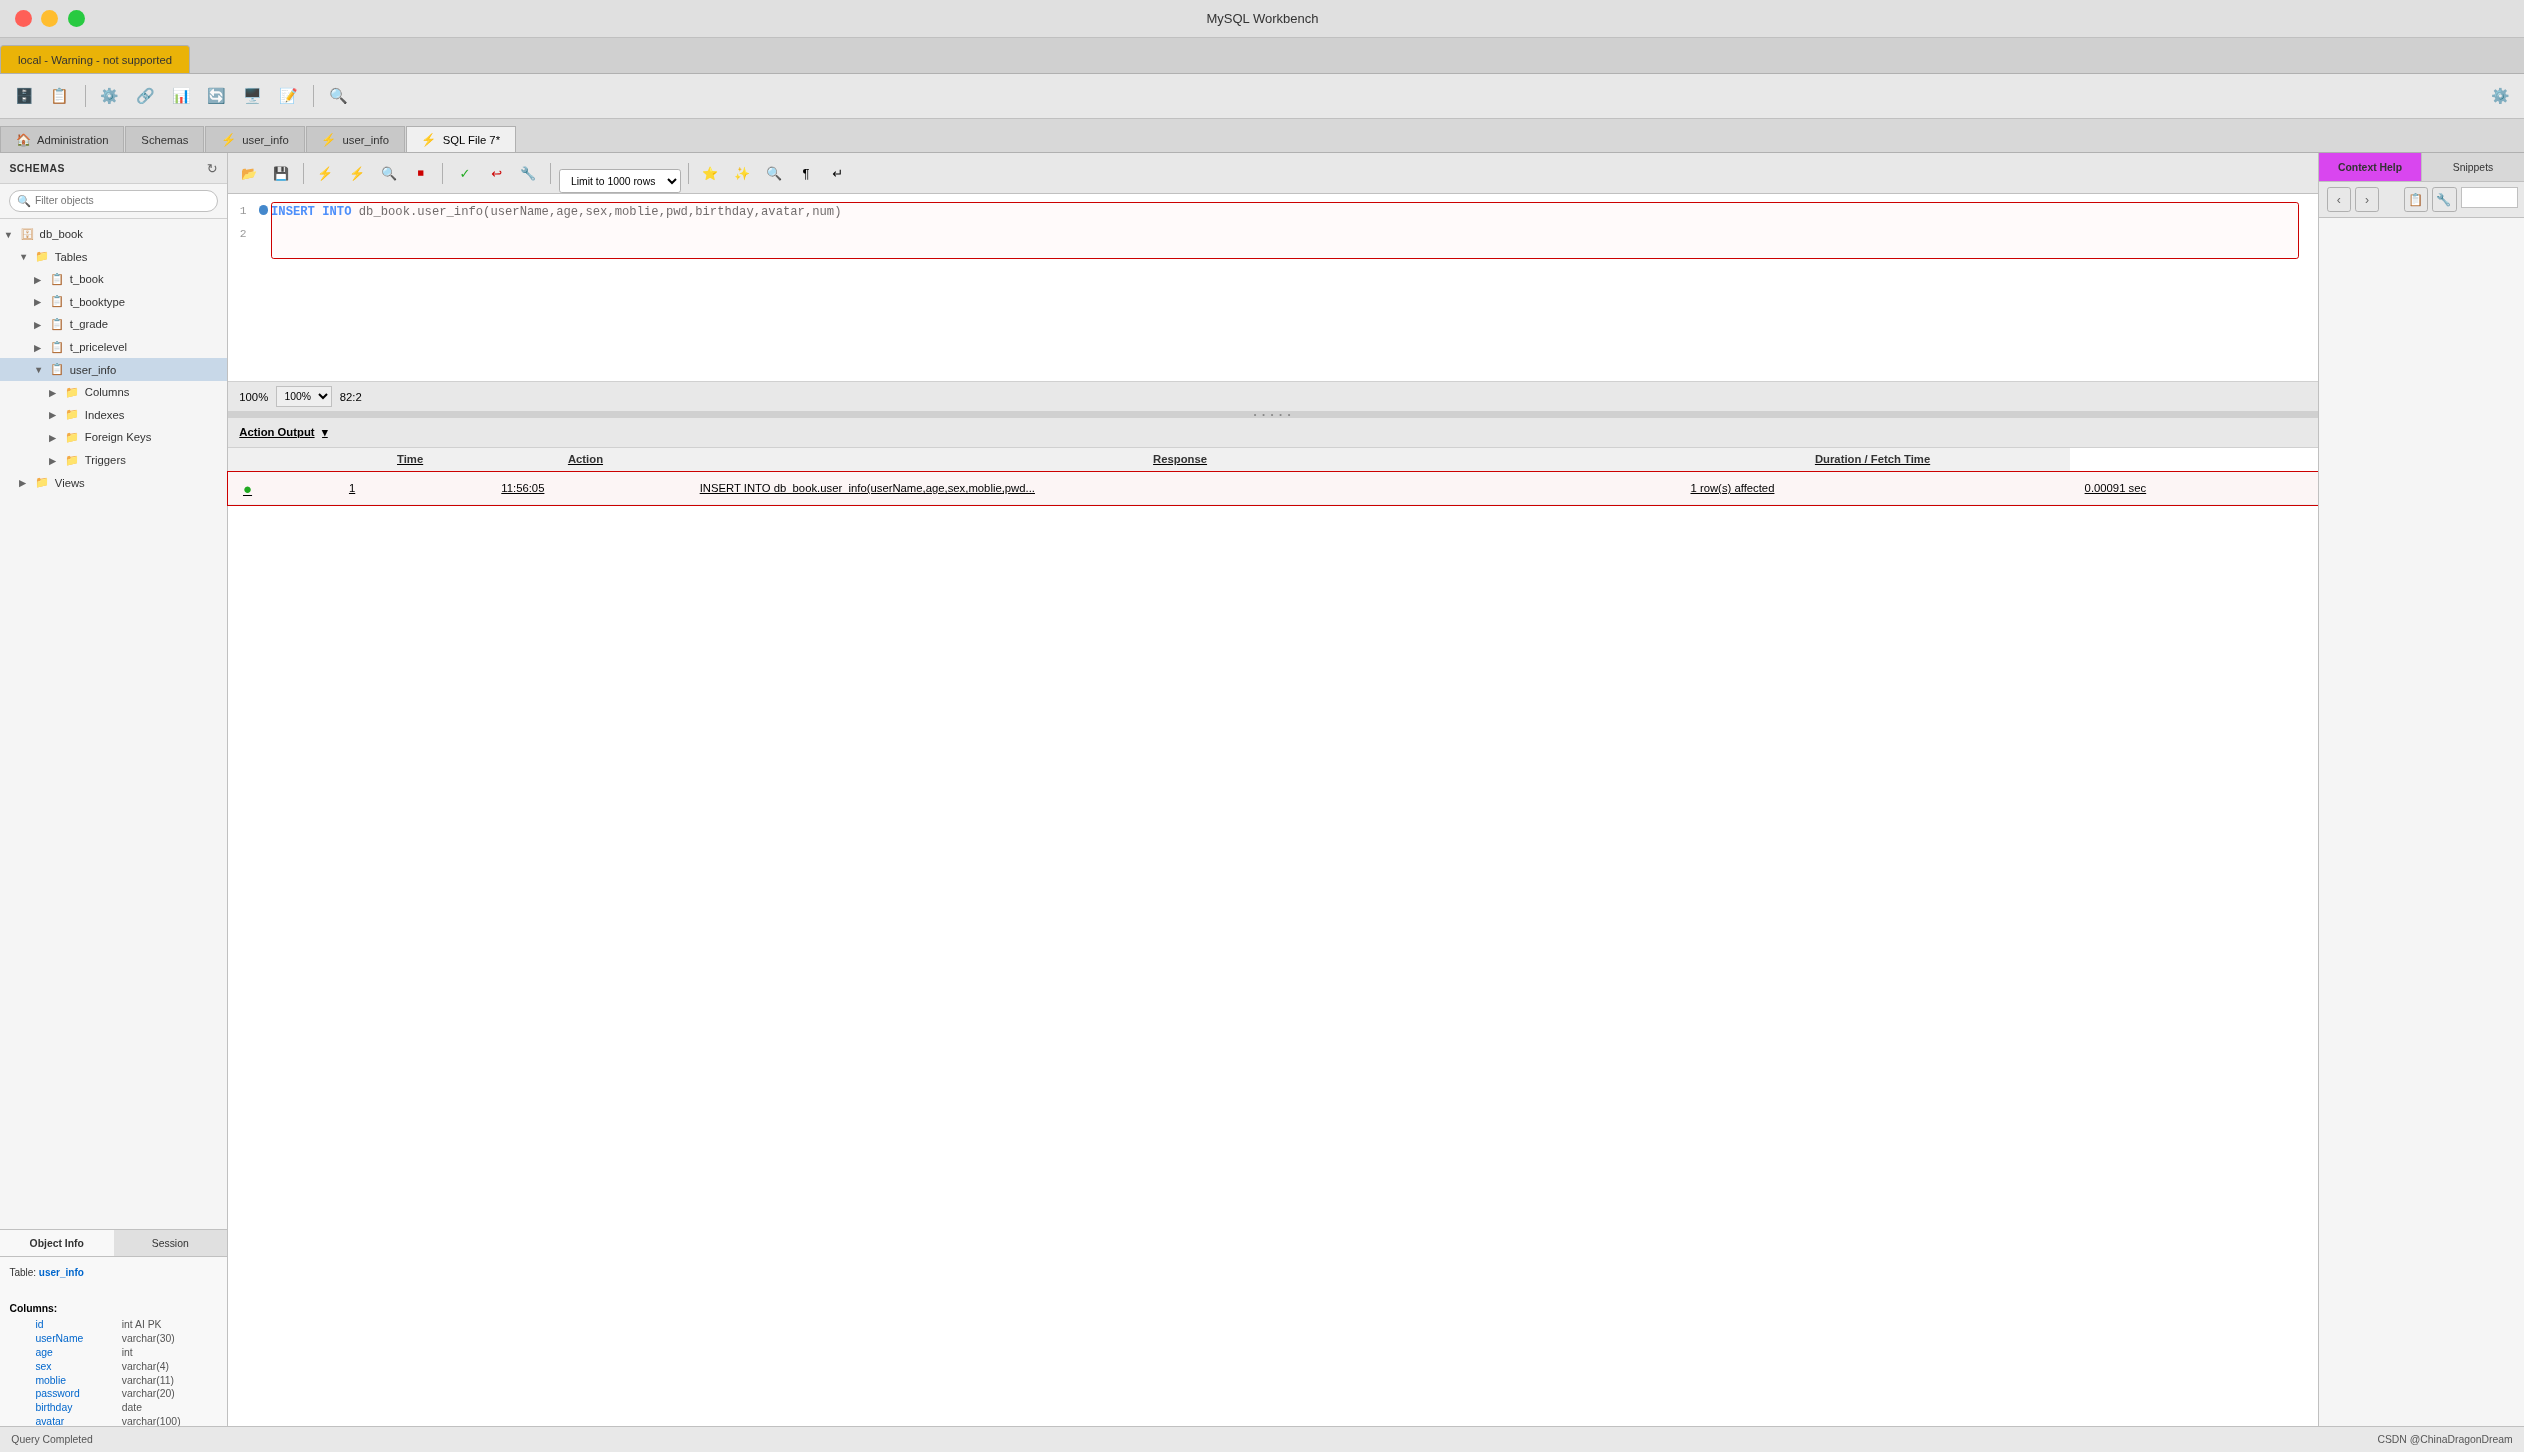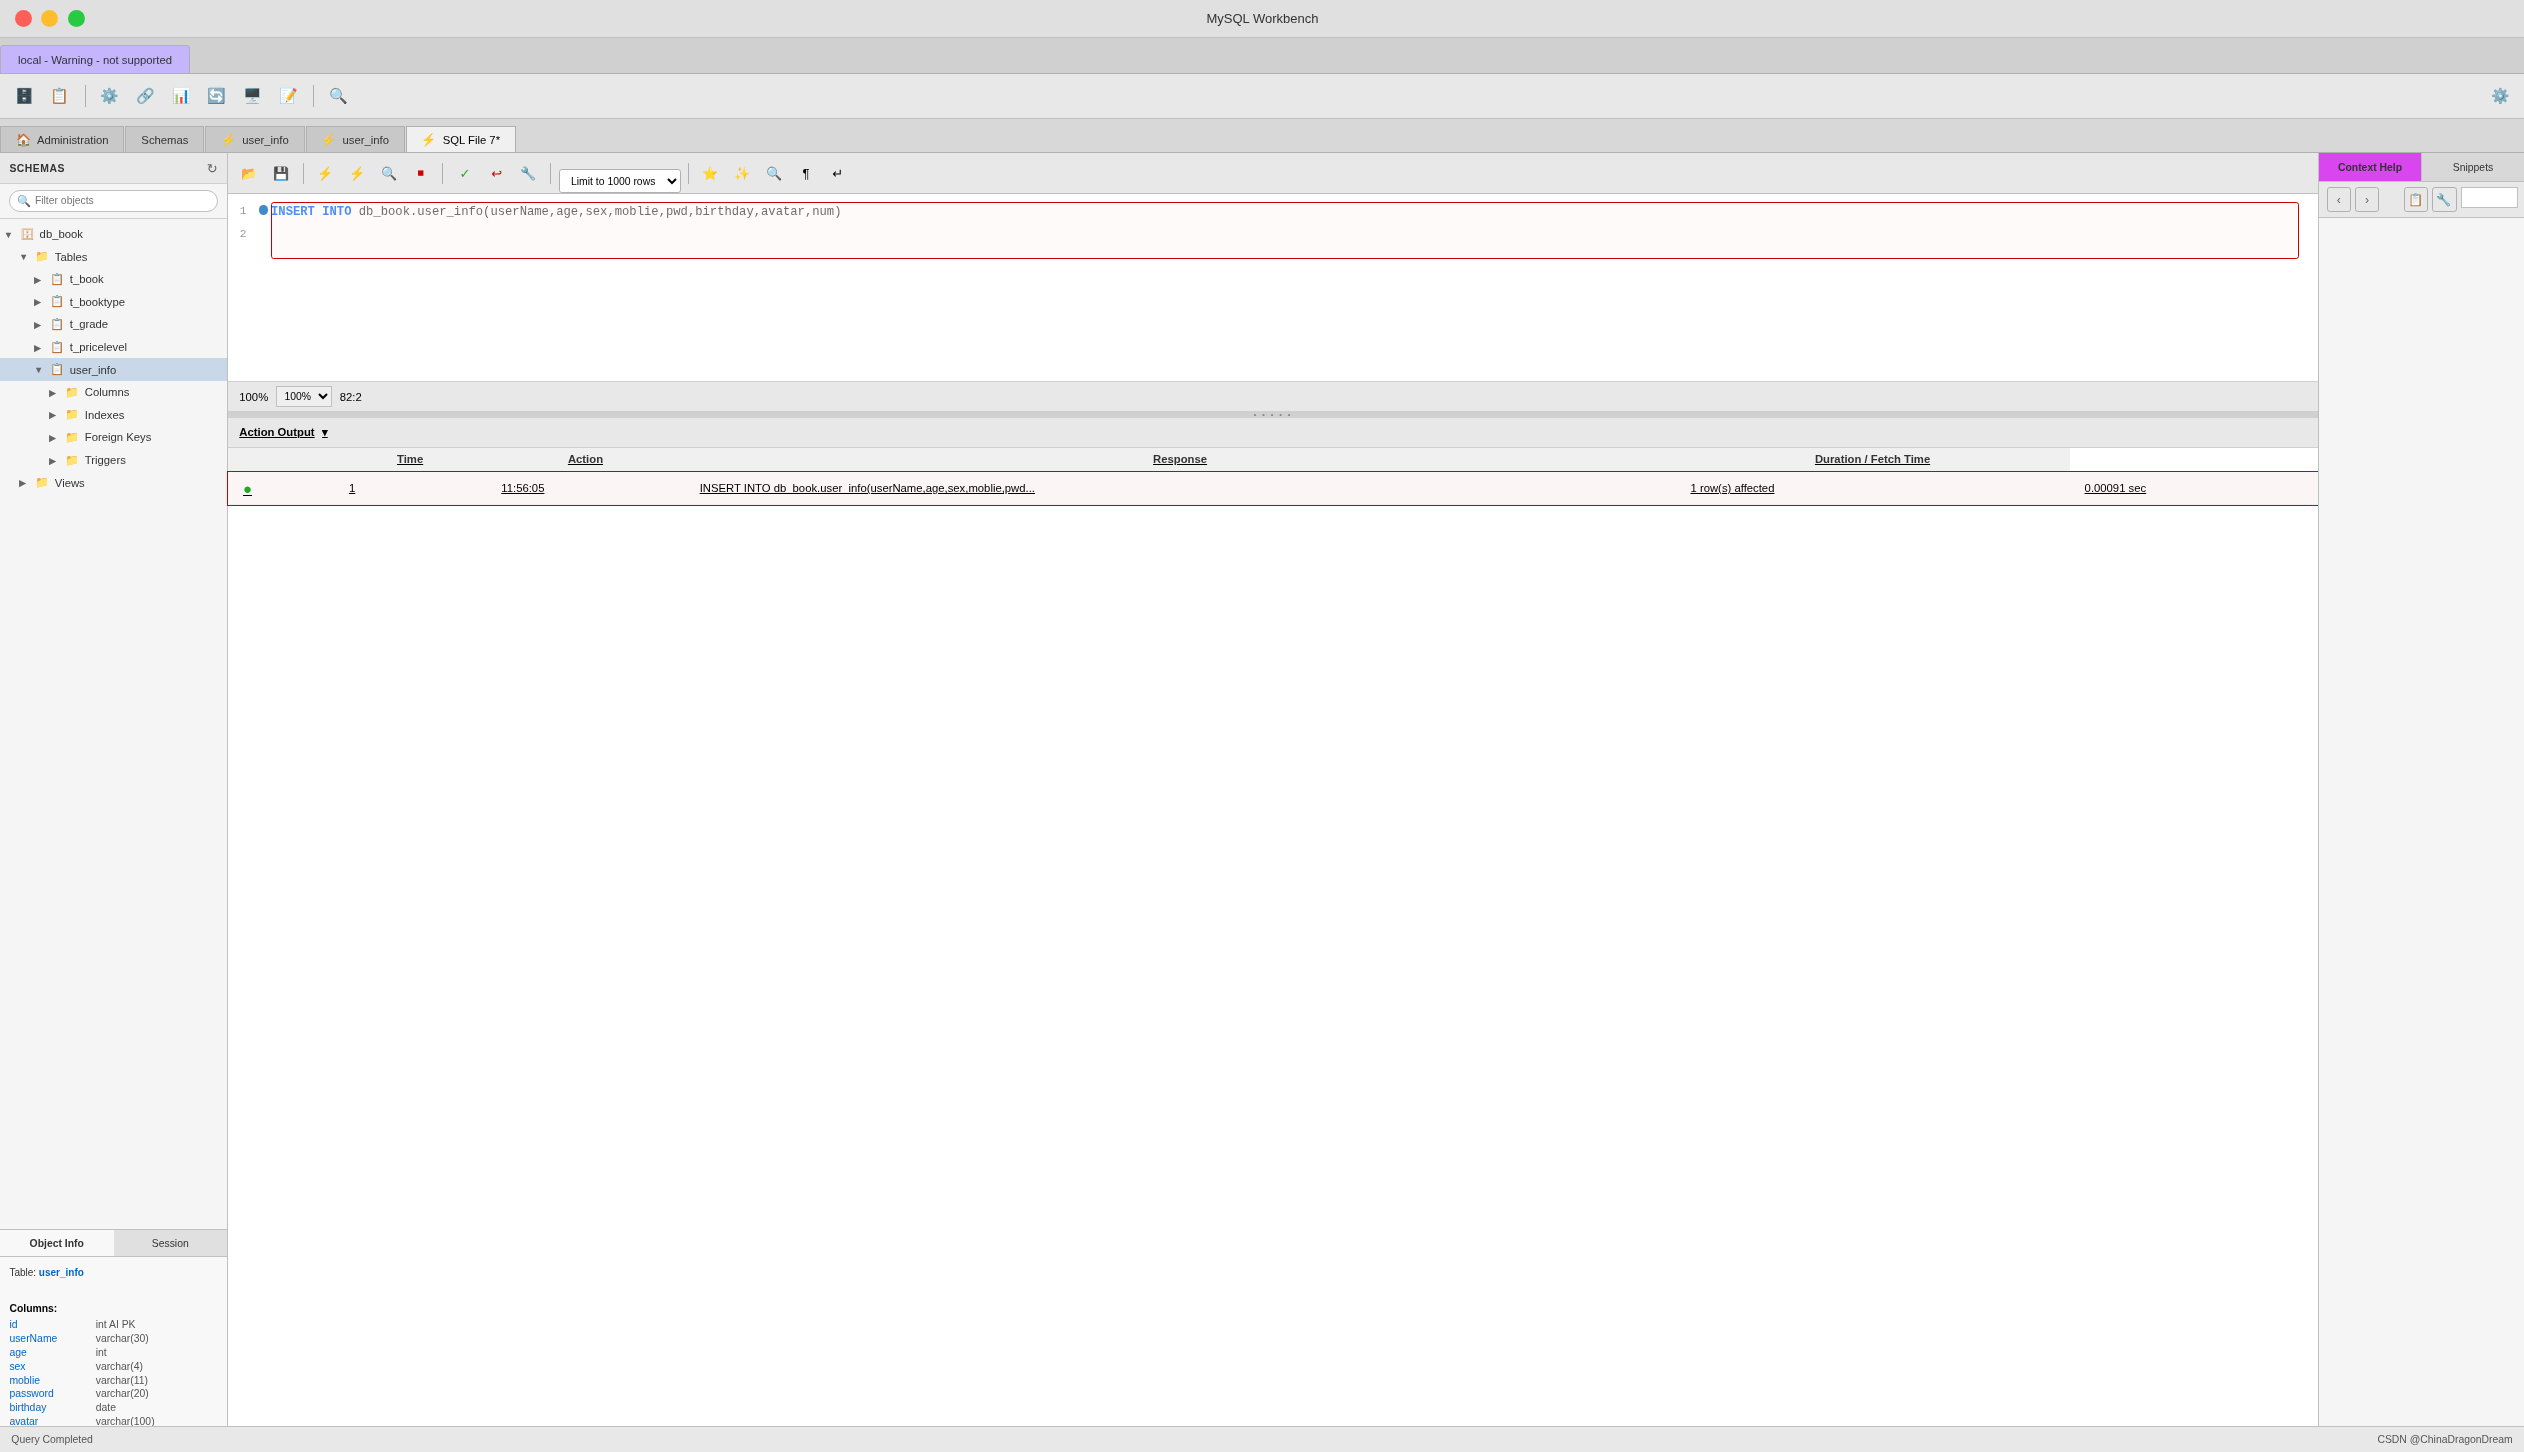--- a/index.html
+++ b/index.html
@@ -20,21 +20,21 @@
     
     .window-tabs {
       height: 36px; background: #d0d0d0; display: flex; align-items: flex-end;
       border-bottom: 0.9px solid #b0b0b0;
     }
     .window-tab {
       height: 28px; padding: 0 17px; display: flex; align-items: center; font-size: 11.3px;
       background: #c8c8c8; border: 0.9px solid #b0b0b0; border-bottom: none; margin-right: 1.9px;
       color: #333; cursor: pointer; border-radius: 3.8px 3.8px 0 0;
     }
-    .window-tab.active { background: #c4b5fd; }
+    .window-tab.active { background: #eab308; }
 
     
     .toolbar {
       height: 45px; background: #e8e8e8; display: flex; align-items: center; padding: 0 9.4px;
       border-bottom: 0.9px solid #c0c0c0; gap: 5.7px;
     }
     .toolbar-btn {
       width: 30px; height: 30px; display: flex; align-items: center; justify-content: center;
       background: none; border: none; cursor: pointer; border-radius: 2.8px; font-size: 15px;
     }
@@ -104,21 +104,21 @@
     .object-info-tab {
       flex: 1; height: 26px; display: flex; align-items: center; justify-content: center;
       font-size: 10.4px; cursor: pointer; color: #333;
     }
     .object-info-tab.active { background: #f8f8f8; font-weight: 600; }
     .object-info-content { padding: 9.4px; font-size: 10.4px; }
     .table-label { font-size: 10px; color: #333; margin-bottom: 25px; }
     .table-label strong { color: #0066cc; font-weight: 600; }
     .columns-header { font-size: 10.4px; font-weight: 700; margin-bottom: 5.7px; }
     .column-row { display: flex; gap: 11.3px; margin-bottom: 2.8px; font-size: 10.4px; }
-    .col-name { color: #0066cc; min-width: 75px; font-weight: 500; }
+    .col-name { color: #0066cc; min-width: 75px; font-weight: 500; margin-left: 26px; }
     .col-type { color: #555; }
 
     
     .status-bar {
       height: 26px; background: #e8e8e8; border-top: 0.9px solid #c0c0c0;
       display: flex; align-items: center; padding: 0 11.3px; font-size: 10.4px; color: #555;
       justify-content: space-between; position: absolute; bottom: 0; width: 100%;
     }
 
     

